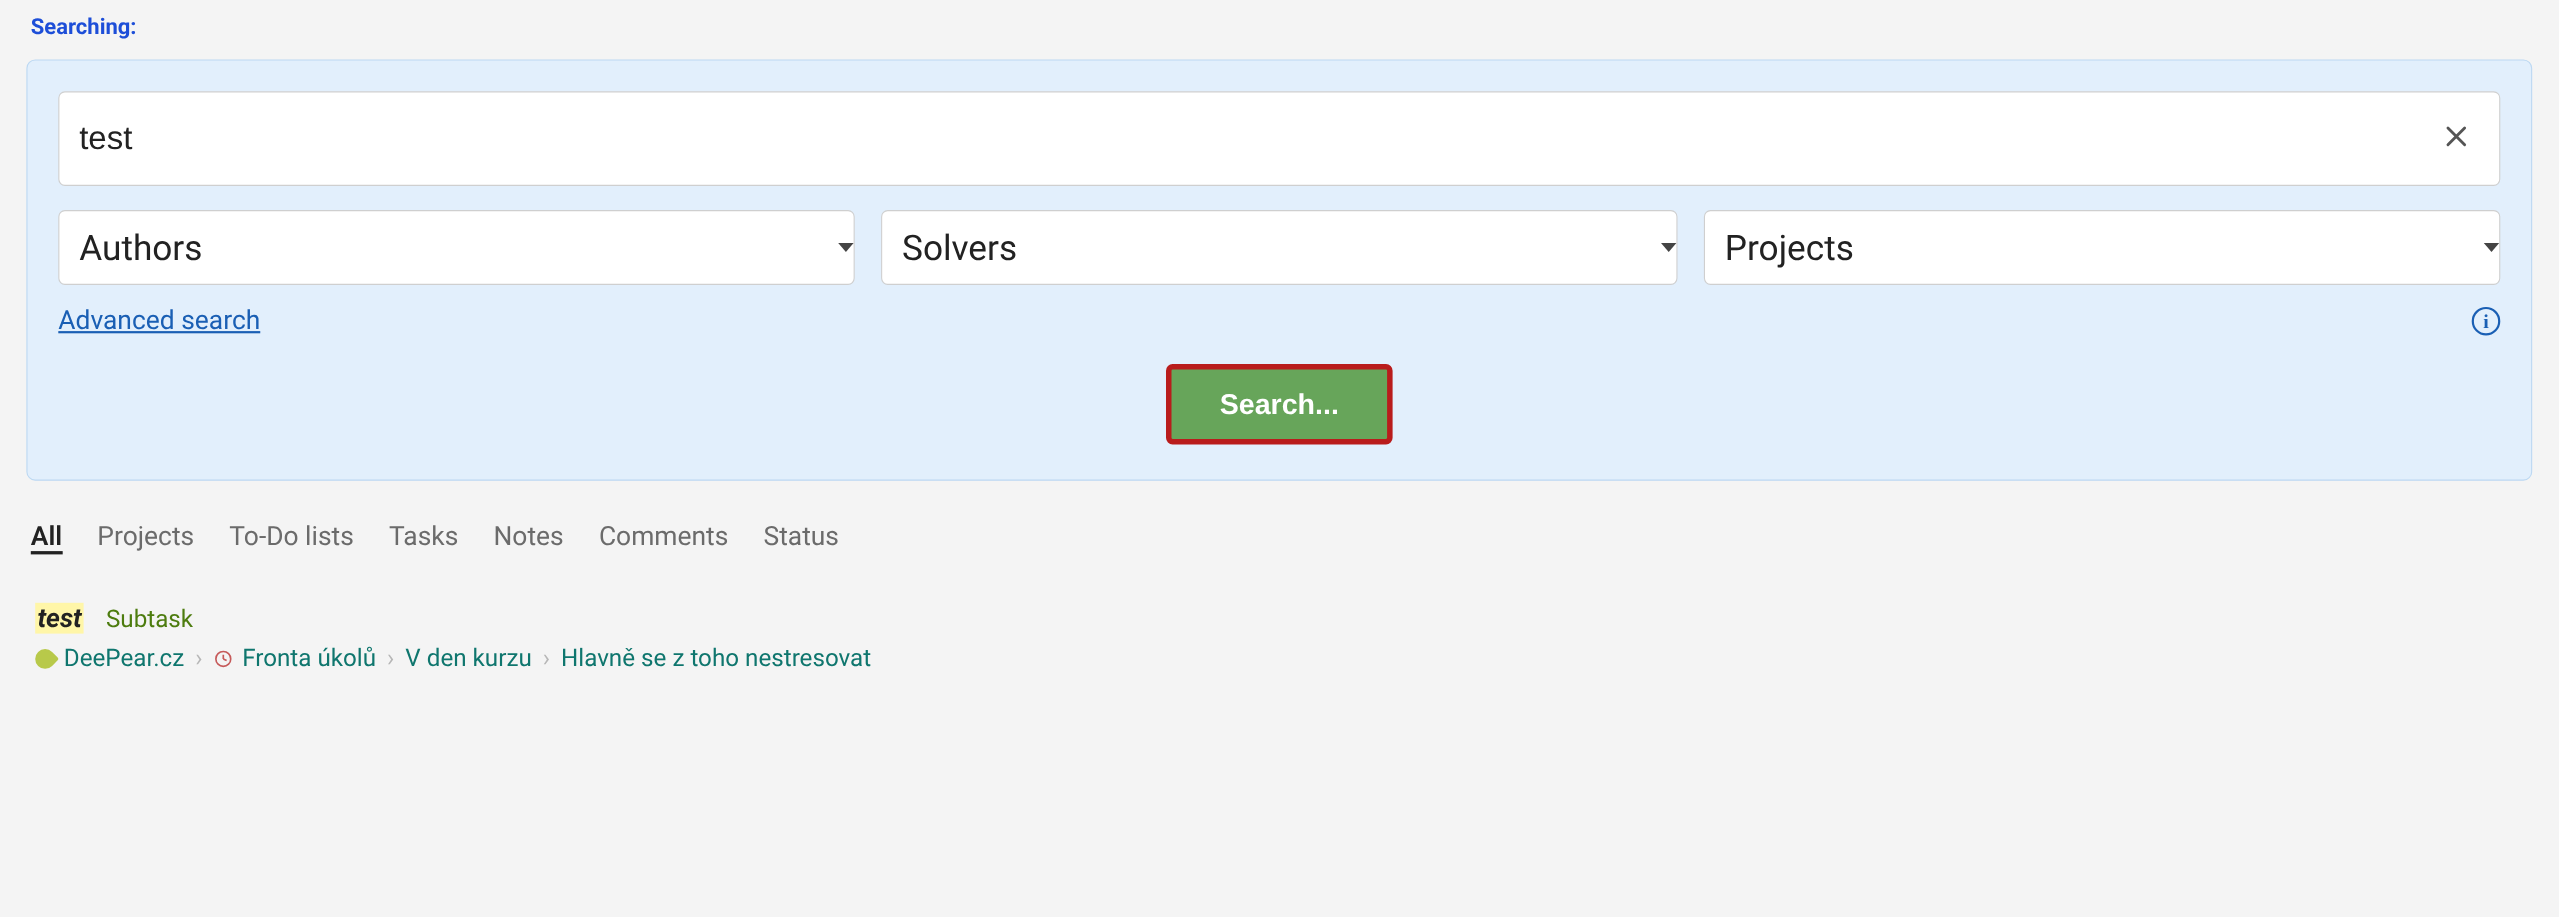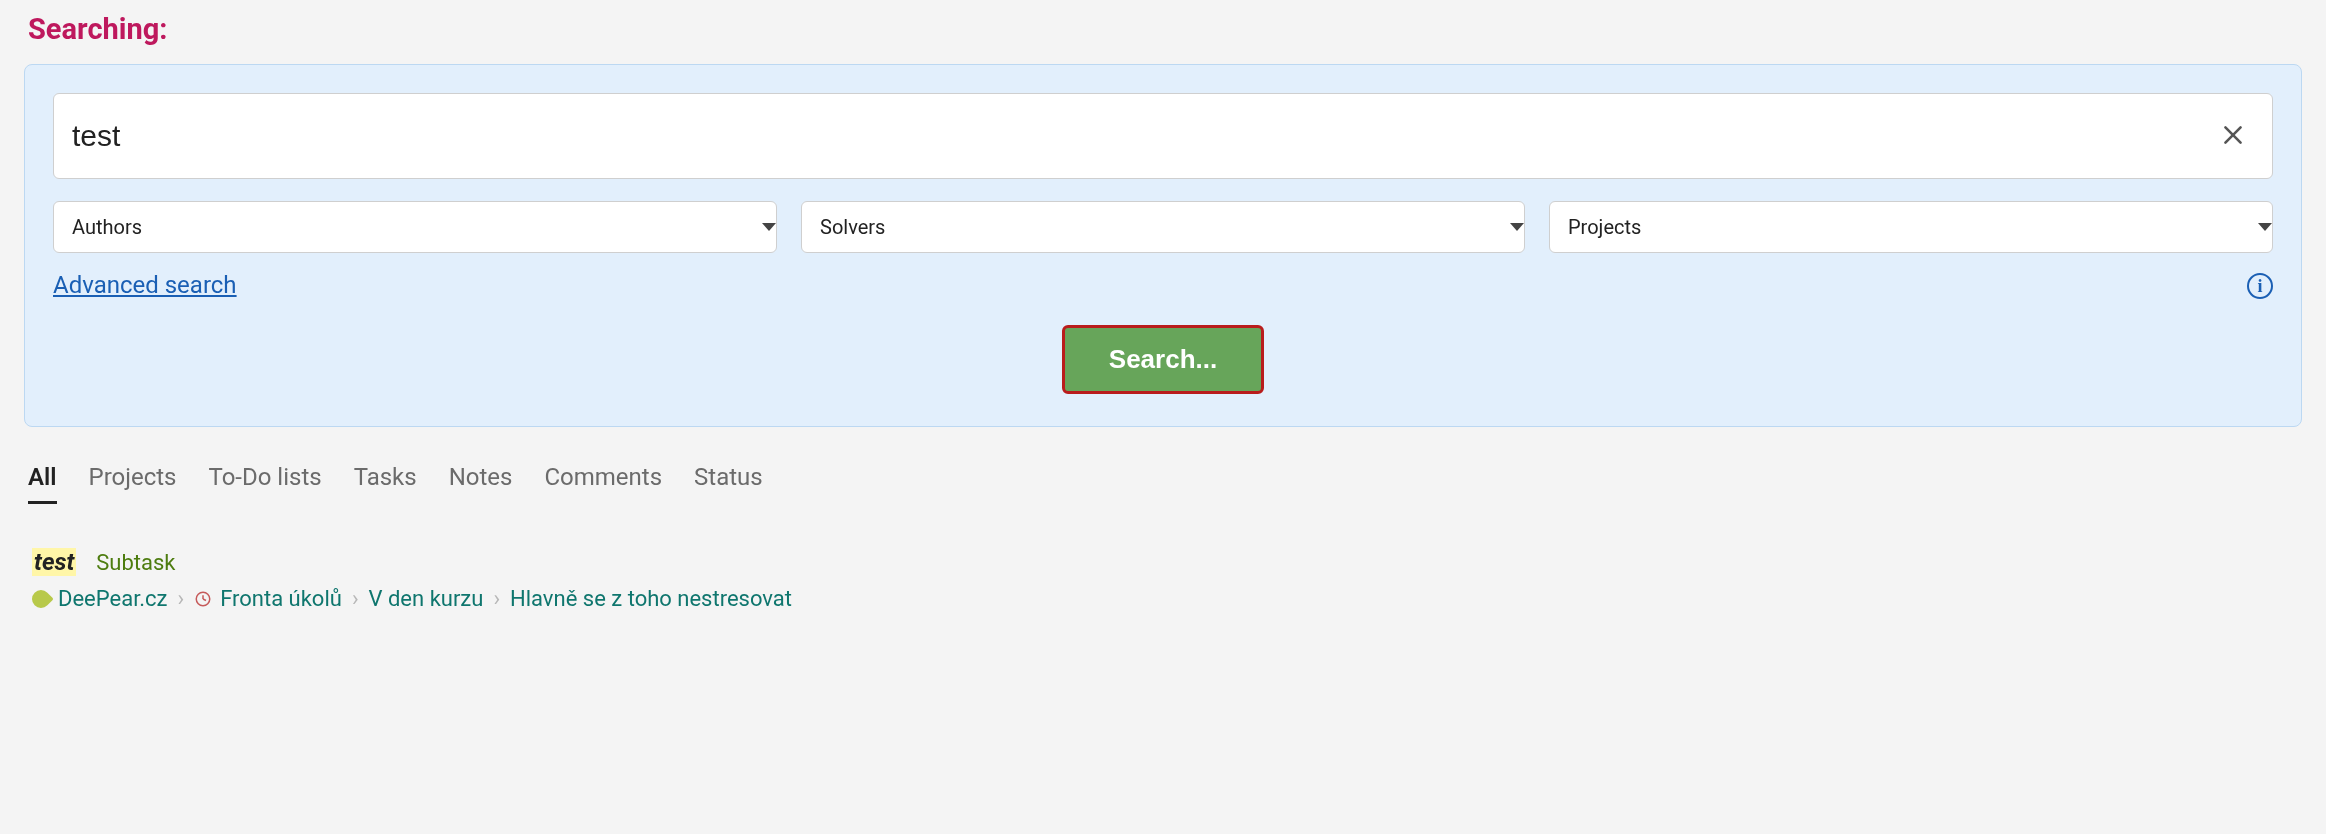--- a/index.html
+++ b/index.html
@@ -4,23 +4,23 @@
 <style>
   * { box-sizing: border-box; margin: 0; padding: 0; }
   body {
     font-family: -apple-system, BlinkMacSystemFont, "Segoe UI", Roboto, Helvetica, Arial, sans-serif;
     background: #f4f4f4;
     color: #222;
     width: 2326px;
     padding: 12px 24px 40px 24px;
   }
   .heading {
-    font-size: 29px;
-    font-weight: 700;
-    color: #be185d;
+    font-size: 20px;
+    font-weight: 700;
+    color: #1d4ed8;
     margin-bottom: 18px;
     margin-left: 4px;
   }
   .search-panel {
     background: #e2effc;
     border: 1px solid #bcd8f2;
     border-radius: 8px;
     padding: 28px 28px 32px 28px;
   }
   .search-row {
@@ -51,26 +51,26 @@
   .filters-row {
     display: flex;
     gap: 24px;
     margin-top: 22px;
   }
   .filter {
     flex: 1;
     background: #fff;
     border: 1px solid #cfcfcf;
     border-radius: 6px;
-    height: 52px;
+    height: 68px;
     display: flex;
     align-items: center;
     justify-content: space-between;
     padding: 0 0 0 18px;
-    font-size: 20px;
+    font-size: 32px;
     color: #222;
     cursor: pointer;
   }
   .caret {
     width: 0; height: 0;
     border-left: 7px solid transparent;
     border-right: 7px solid transparent;
     border-top: 8px solid #444;
   }
   .adv-row {
@@ -98,39 +98,38 @@
     font-family: Georgia, serif;
     cursor: pointer;
   }
   .search-btn-row {
     display: flex;
     justify-content: center;
     margin-top: 26px;
   }
   .search-btn {
     background: #67a55a;
-    border: 3px solid #b91c1c;
+    border: 5px solid #b91c1c;
     color: #fff;
     font-size: 26px;
     font-weight: 700;
     border-radius: 6px;
     padding: 16px 44px;
     cursor: pointer;
   }
   .tabs {
     display: flex;
     gap: 32px;
     margin-top: 36px;
     margin-left: 4px;
     border-bottom: 0;
   }
   .tab {
     font-size: 24px;
     color: #6b6b6b;
-    padding-bottom: 10px;
     cursor: pointer;
   }
   .tab.active {
     color: #222;
     font-weight: 600;
     border-bottom: 3px solid #222;
   }
   .result {
     margin-top: 44px;
     margin-left: 8px;

